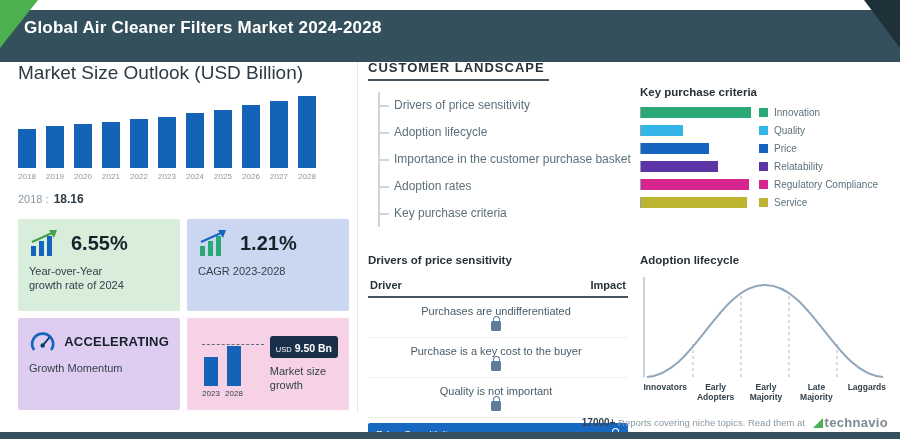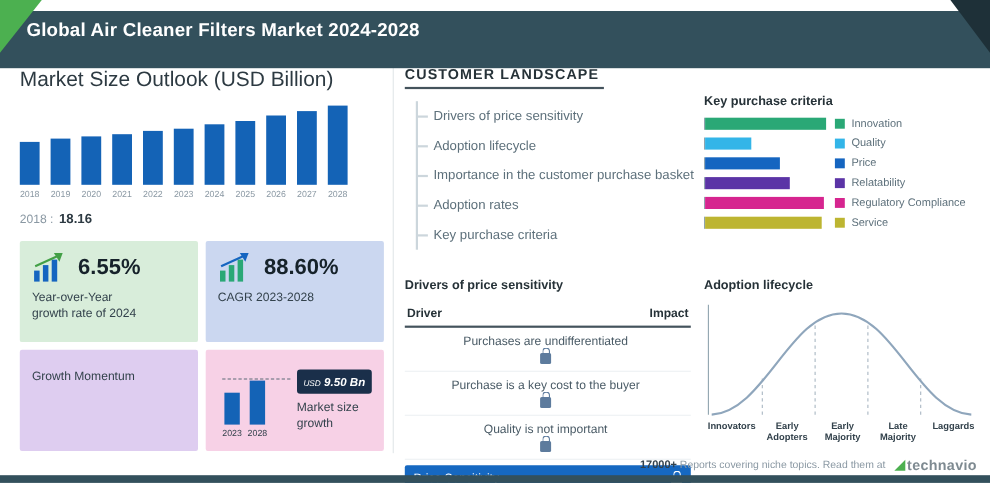--- a/index.html
+++ b/index.html
@@ -36,21 +36,21 @@
 
   
   .card-pink{position:relative;display:flex;gap:10px;}
   .mini{position:relative;width:82px;margin-top:14px;}
   .mini-bars{display:flex;align-items:flex-end;gap:9px;height:44px;padding-left:6px;}
   .mini-col{position:relative;display:flex;flex-direction:column;align-items:center;width:14px;}
   .mini-bar{width:14px;background:#1463b6;}
   .mini-year{position:absolute;top:100%;font-size:8px;color:#33424c;margin-top:3px;}
   .mini-dash{position:absolute;left:4px;top:2px;width:62px;border-top:1px dashed #5d6b76;}
   .growth-right{display:flex;flex-direction:column;justify-content:flex-start;gap:6px;margin-top:8px;}
-  .badge{align-self:flex-start;background:#1a2f4a;color:#fff;border-radius:3px;padding:2px 6px;white-space:nowrap;font-style:italic;}
+  .badge{align-self:flex-start;background:#1a2f4a;color:#fff;border-radius:3px;padding:2px 6px;white-space:nowrap;}
   .badge .cur{font-size:7.5px;margin-right:3px;}
   .badge .val{font-size:10.5px;font-weight:bold;}
   .growth-text{font-size:11px;color:#33424c;line-height:14px;}
 
   
   .divider{position:absolute;left:357px;top:60px;height:352px;width:1px;background:#e1e6e9;}
 
   
   .cl-heading{position:absolute;left:368px;top:60px;font-size:13px;font-weight:bold;letter-spacing:1px;color:#263238;
               border-bottom:2px solid #44535c;padding:0 4px 4px 0;}
@@ -176,28 +176,36 @@
 
     <div class="card card-blue">
       <div class="card-top">
         <svg width="34" height="28" viewBox="0 0 34 28">
           <rect x="2" y="17" width="5" height="10" fill="#2aa876"></rect>
           <rect x="10" y="12" width="5" height="15" fill="#2aa876"></rect>
           <rect x="18" y="7" width="5" height="20" fill="#2aa876"></rect>
           <path d="M3 13 L23 4" stroke="#1565c0" stroke-width="2" fill="none"></path>
           <path d="M20 1 L28 1 L25 9 Z" fill="#1565c0"></path>
         </svg>
-        <span class="card-value">88.60%</span>
+        <span class="card-value">1.21%</span>
       </div>
       <div class="card-lines">
         <div>CAGR 2023-2028</div>
       </div>
     </div>
 
     <div class="card card-purple">
+      <div class="card-top">
+        <svg width="28" height="26" viewBox="0 0 30 28">
+          <path d="M5 23 A 11.5 11.5 0 1 1 25 23" stroke="#1565c0" stroke-width="3" fill="none" stroke-linecap="round"></path>
+          <line x1="15" y1="19" x2="22.5" y2="10" stroke="#0d3c6e" stroke-width="2"></line>
+          <circle cx="15" cy="19" r="2.4" fill="#0d3c6e"></circle>
+        </svg>
+        <span class="accel-value">ACCELERATING</span>
+      </div>
       <div class="card-lines">
         <div>Growth Momentum</div>
       </div>
     </div>
 
     <div class="card card-pink">
       <div class="mini">
         <div class="mini-dash"></div>
         <div class="mini-bars">
             <div class="mini-col">

